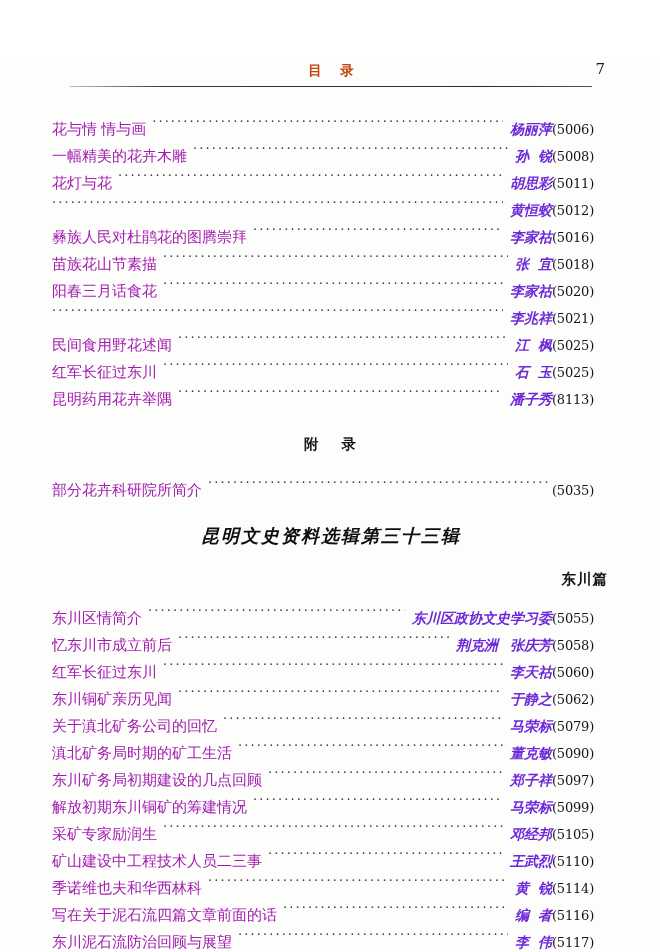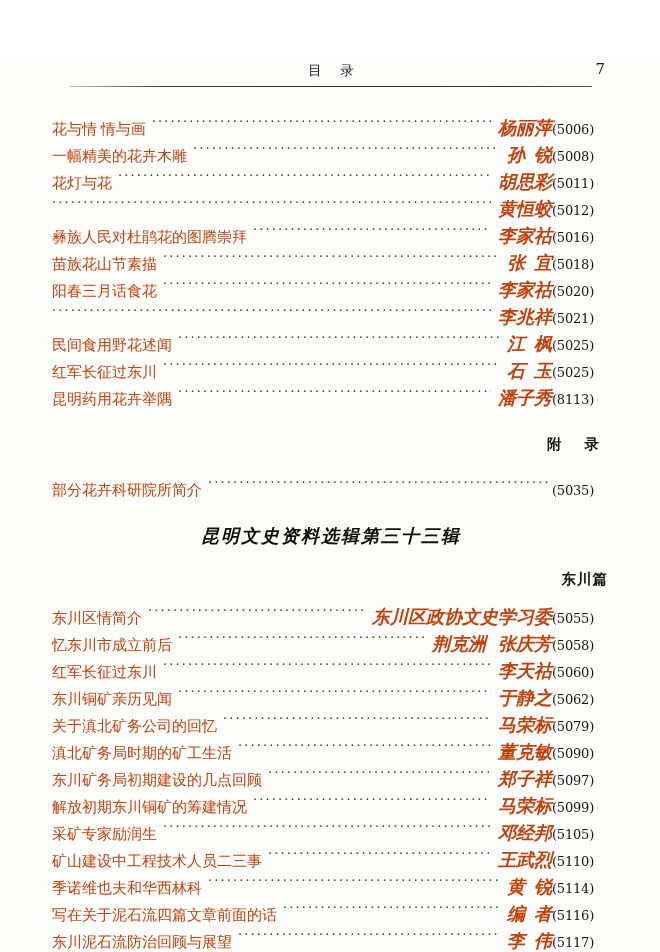--- a/index.html
+++ b/index.html
@@ -36,22 +36,22 @@
   }
   .header-title {
     position: absolute;
     left: 0;
     right: 0;
     top: 0;
     text-align: center;
     font-size: 13.5px;
     letter-spacing: 7px;
     text-indent: 7px;
-    font-weight: 400;
-    color: #0f172a;
+    font-weight: 700;
+    color: #c2410c;
     font-family: "DejaVu Sans", "Liberation Sans", sans-serif;
   }
   .header-folio {
     position: absolute;
     right: 0;
     top: -2px;
     font-size: 15px;
     font-family: "DejaVu Serif", "Liberation Serif", serif;
     color: #1a1a1a;
   }
@@ -73,22 +73,22 @@
     display: flex;
     align-items: baseline;
     width: 100%;
     height: 27px;
     line-height: 27px;
     white-space: nowrap;
     overflow: hidden;
   }
   .entry .title {
     font-size: 15px;
-    font-family: Liberation Serif, serif;
-    color: #c2410c;
+    font-family: Liberation Sans, sans-serif;
+    color: #a21caf;
     flex: 0 0 auto;
     padding-right: 6px;
   }
   .entry .leader {
     flex: 1 1 auto;
     overflow: hidden;
     height: 20px;
     position: relative;
     min-width: 8px;
   }
@@ -100,25 +100,25 @@
     color: #3b3b3b;
     position: absolute;
     left: 0;
     right: 0;
     bottom: 3px;
     white-space: nowrap;
     overflow: hidden;
   }
   .entry .author {
     flex: 0 0 auto;
-    font-size: 18px;
+    font-size: 14px;
     font-weight: 700;
     font-style: italic;
     font-family: "DejaVu Serif", "Liberation Serif", serif;
-    color: #c2410c;
+    color: #6d28d9;
     padding-left: 7px;
     text-align: right;
   }
   .entry .author .sp {
     display: inline-block;
     width: 9px;
   }
   .entry .author2 {
     padding-left: 12px;
   }
@@ -126,21 +126,21 @@
     flex: 0 0 auto;
     width: 56px;
     font-size: 13px;
     font-family: "DejaVu Serif", "Liberation Serif", serif;
     color: #141414;
     letter-spacing: -0.2px;
   }
 
   
   .sec-appendix {
-    text-align: right;
+    text-align: center;
     font-size: 14.5px;
     font-weight: 700;
     letter-spacing: 9px;
     text-indent: 9px;
     font-family: "DejaVu Sans", "Liberation Sans", sans-serif;
     margin: 24px 0 21px 0;
     color: #161616;
   }
   .book-title {
     text-align: center;

